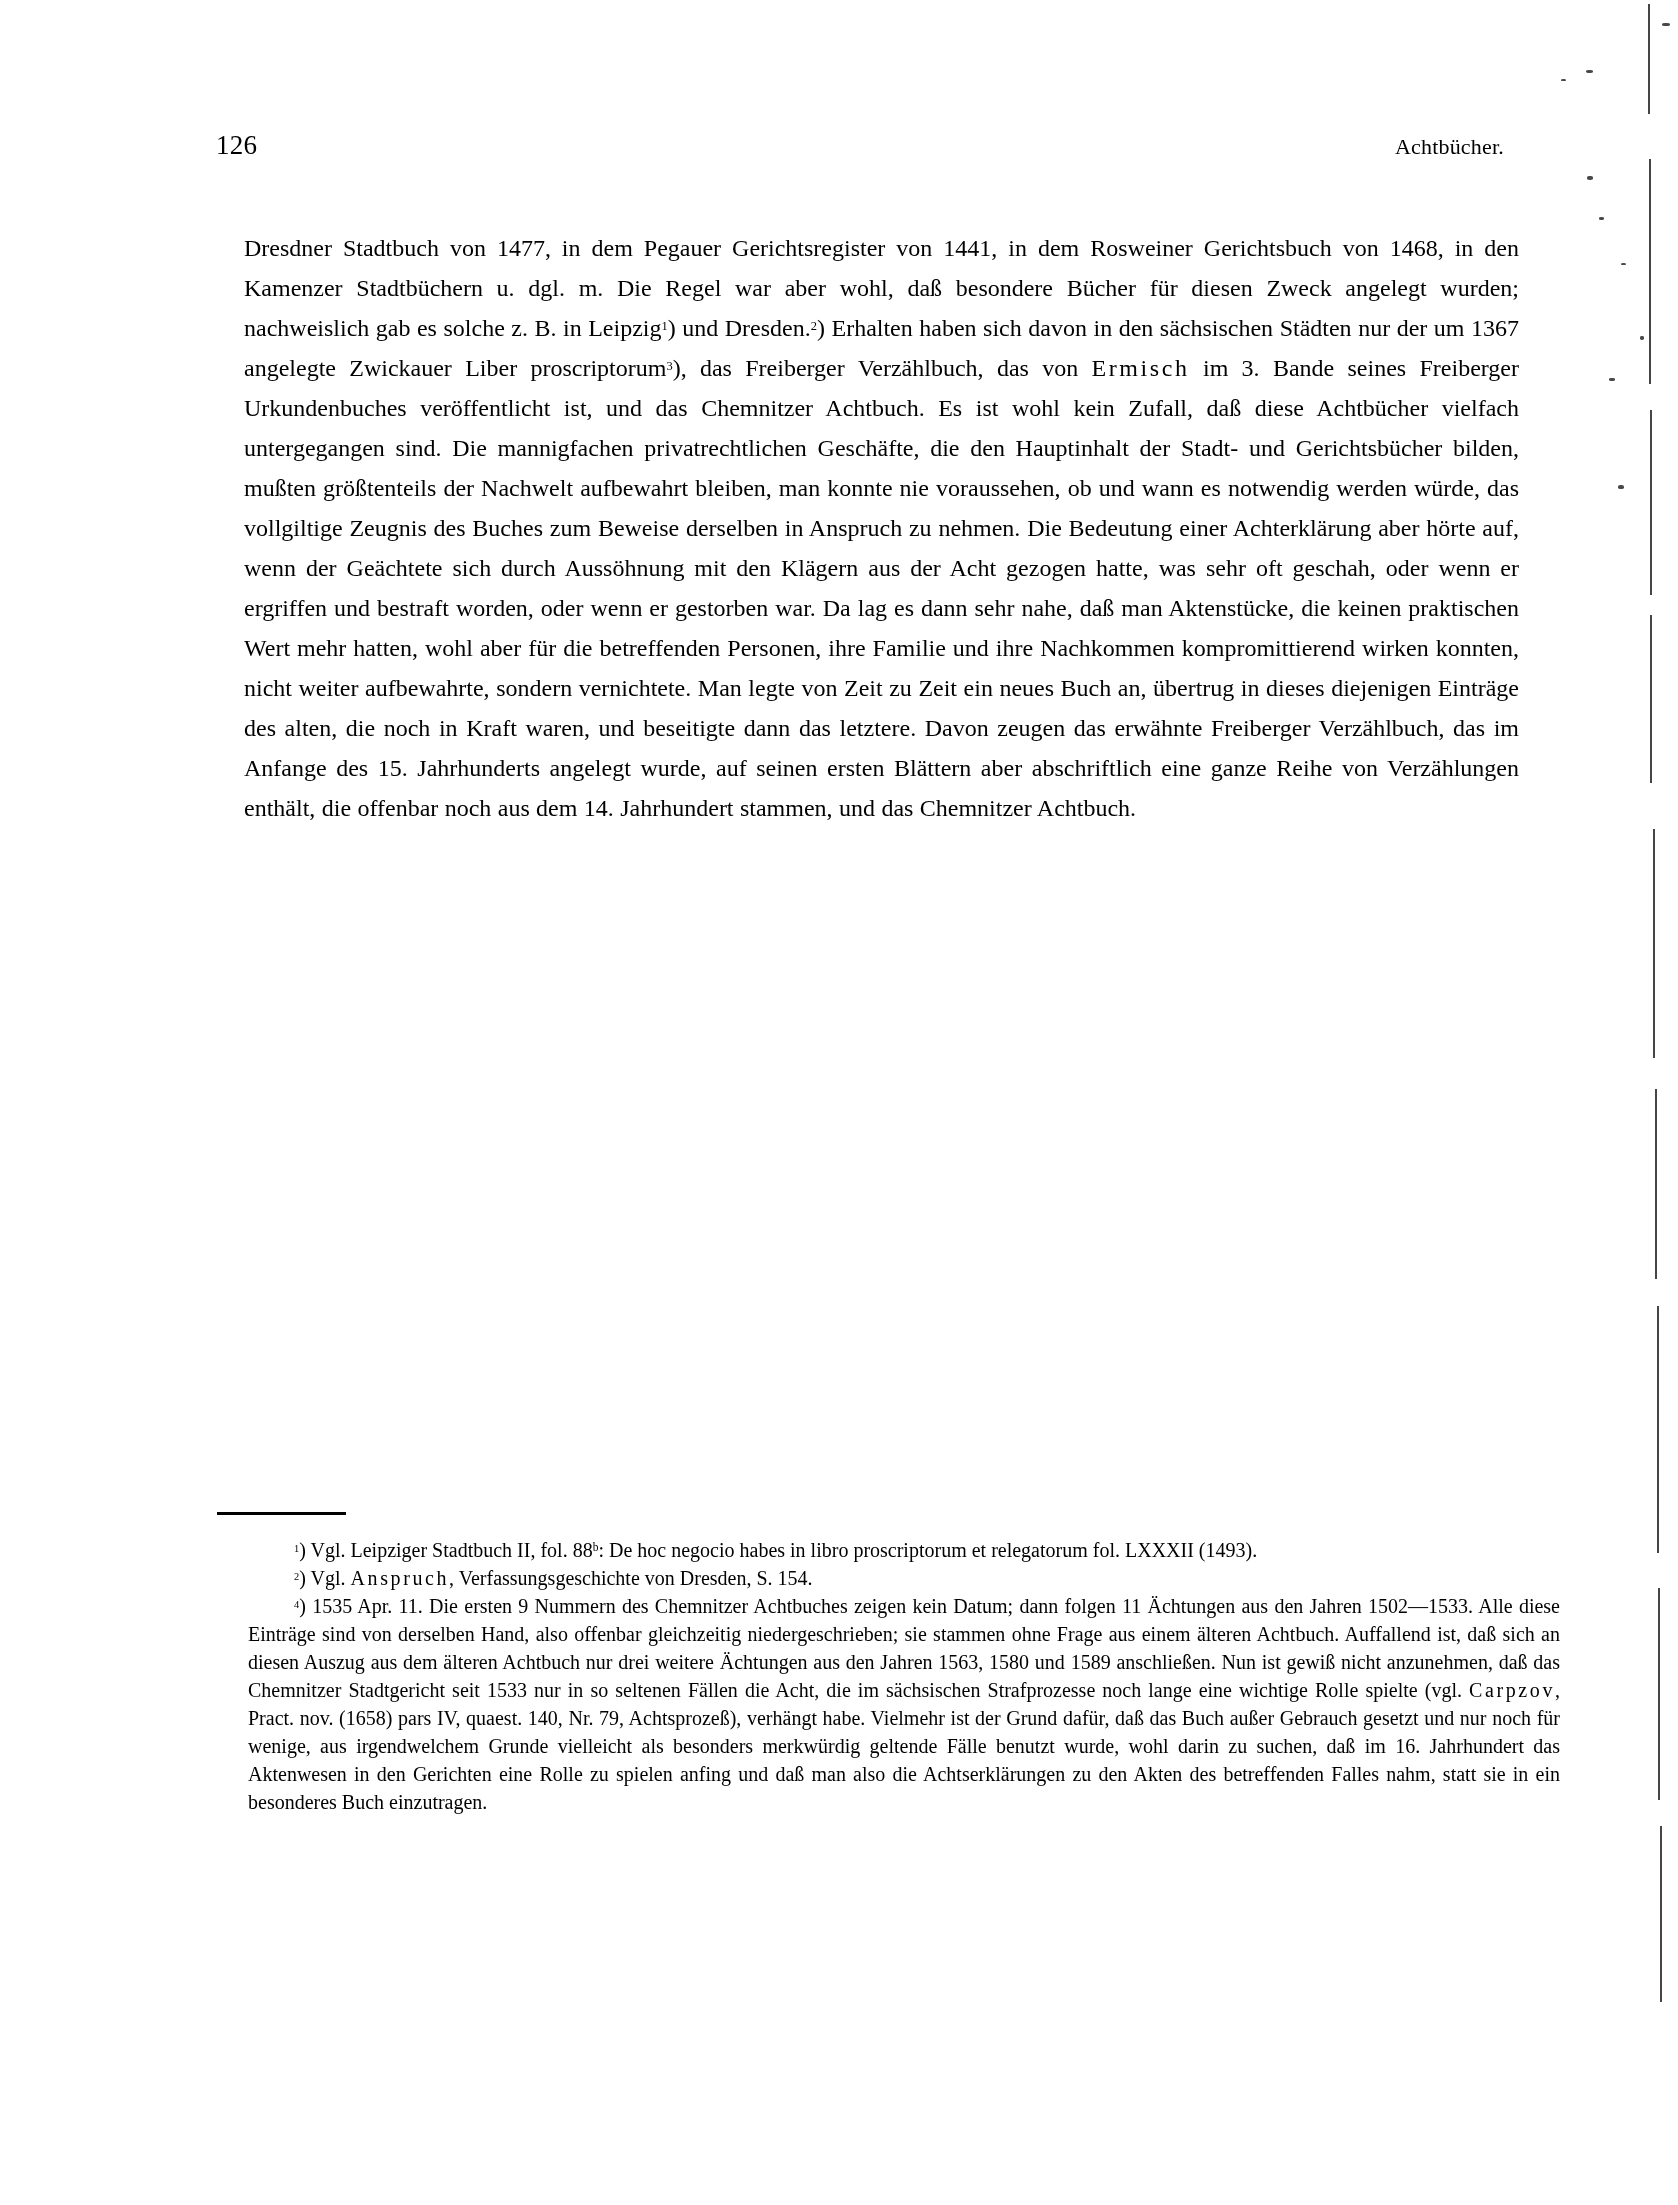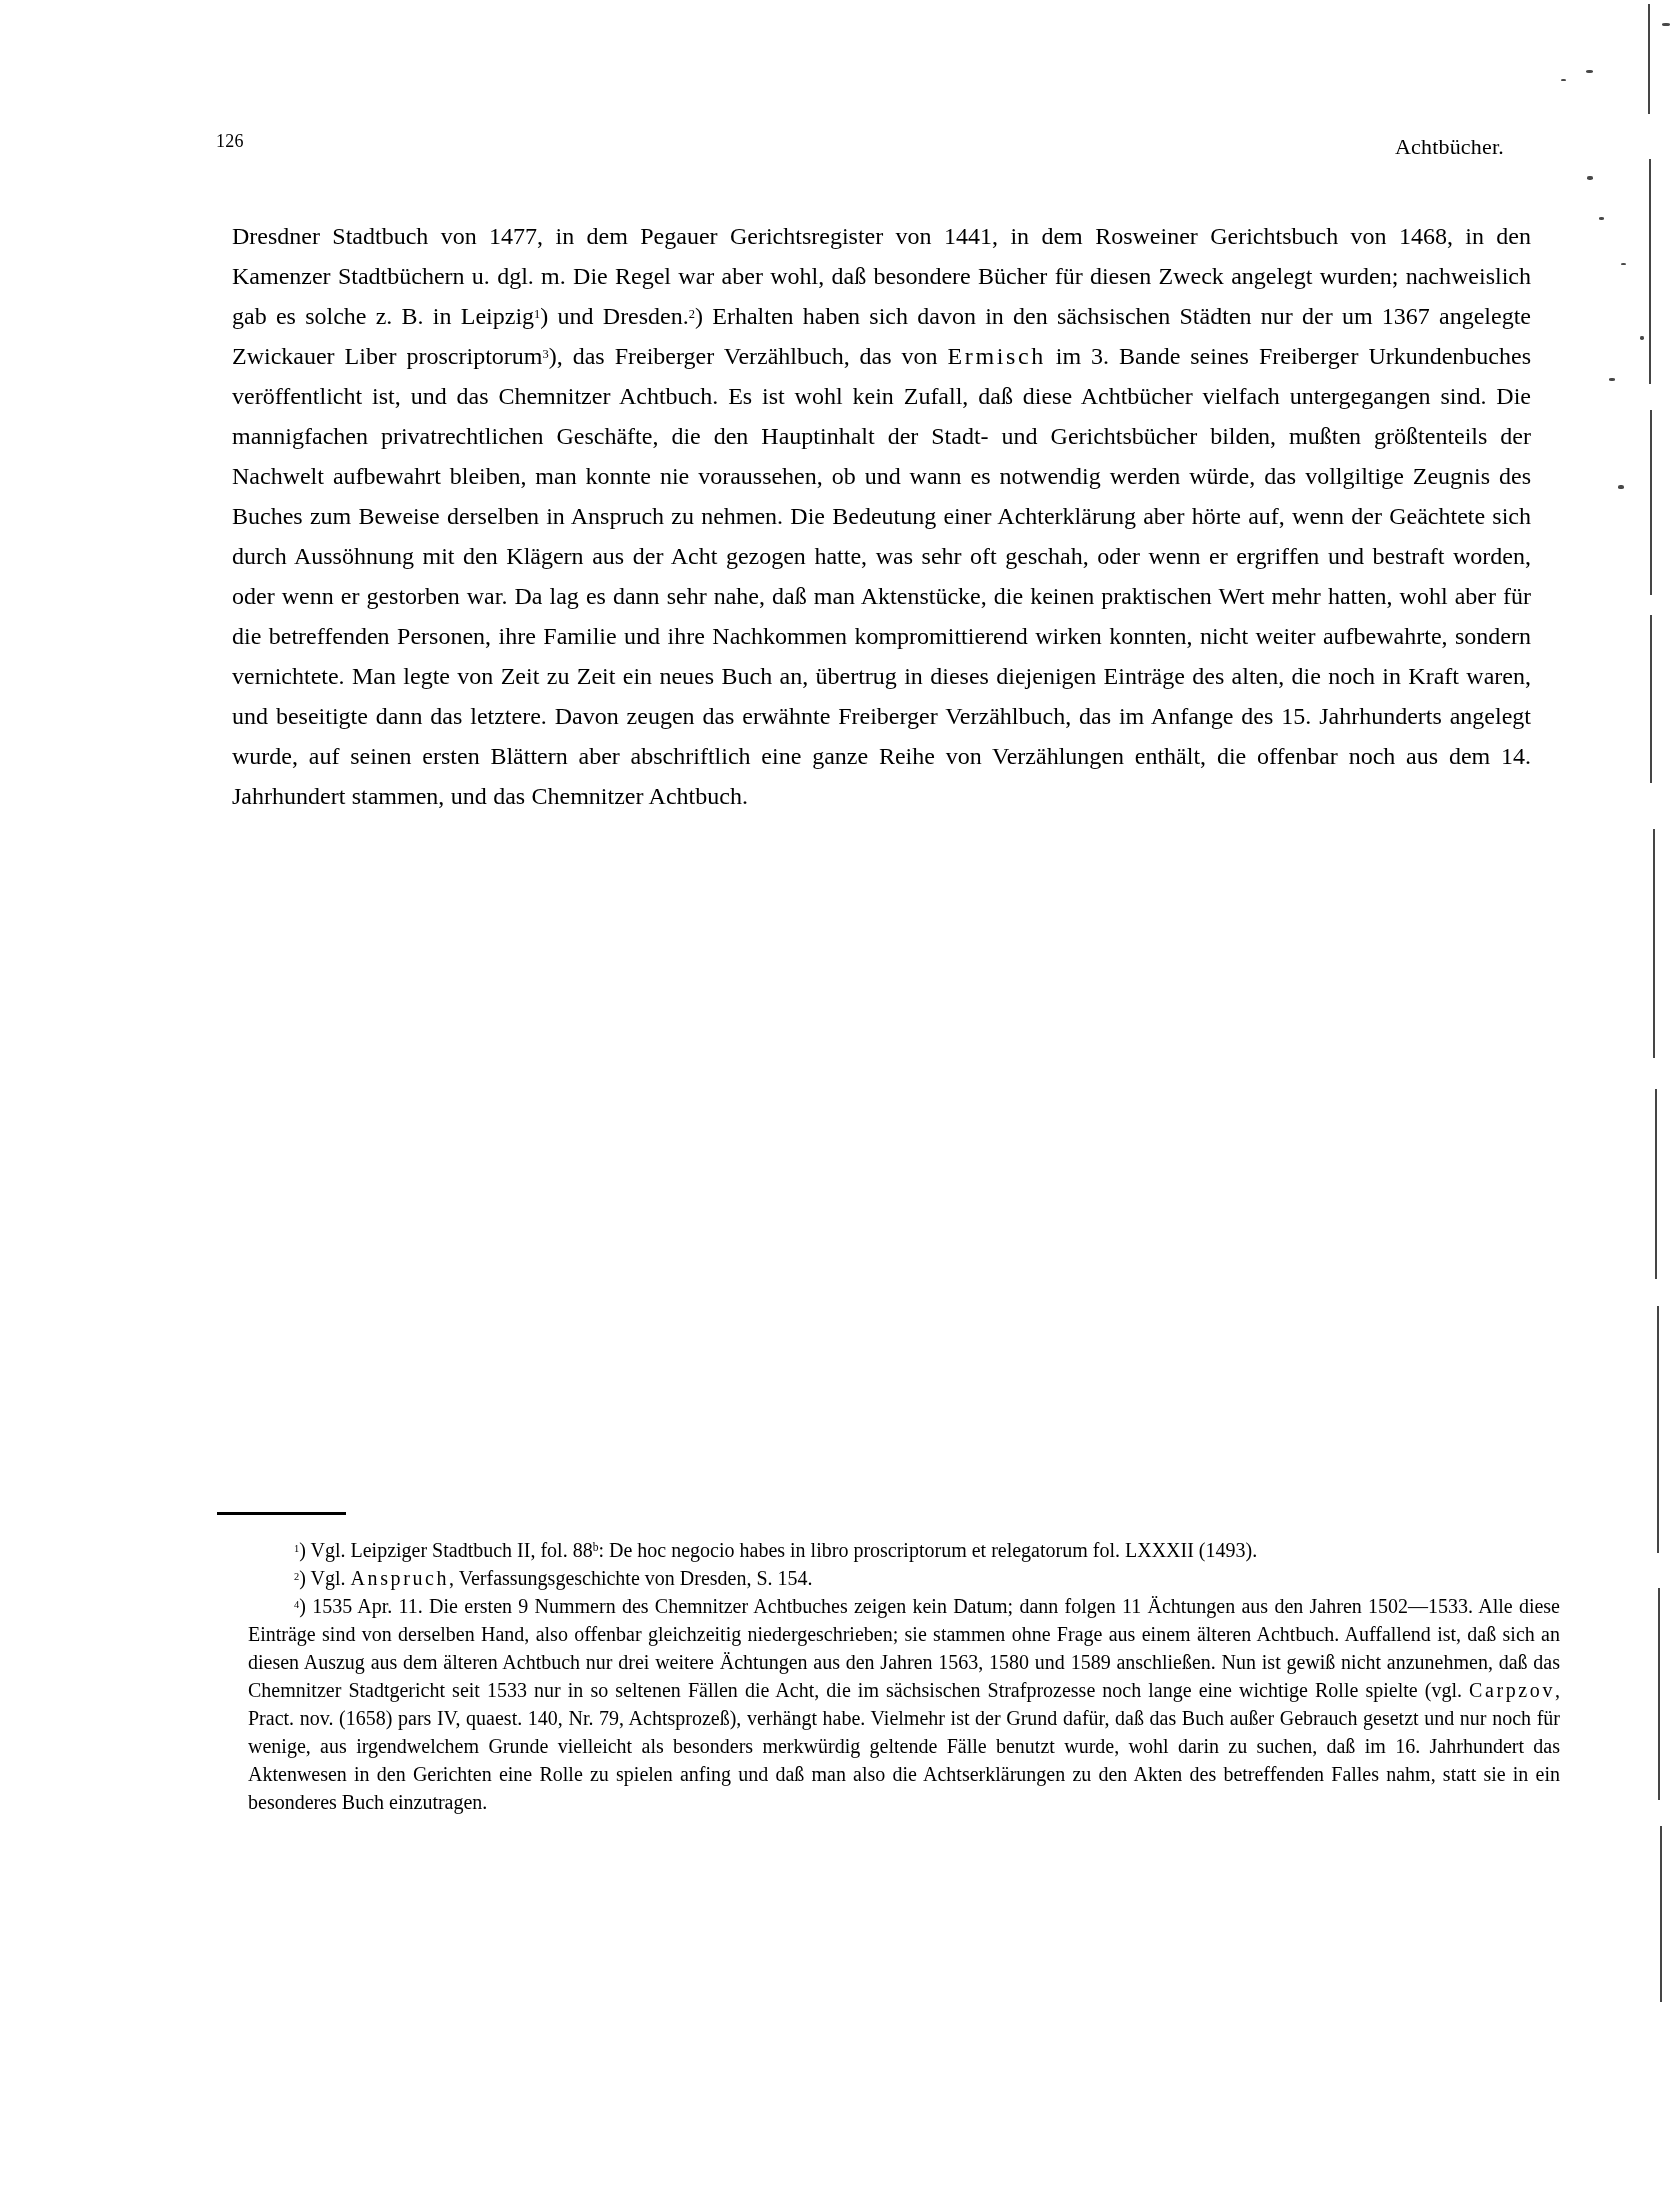--- a/index.html
+++ b/index.html
@@ -27,21 +27,21 @@
     position: absolute;
     top: 132px;
     left: 216px;
     width: 1288px;
     height: 38px;
   }
   .folio {
     position: absolute;
     left: 0;
     top: 0;
-    font-size: 18px;
+    font-size: 27px;
     line-height: 1;
     letter-spacing: 0.2px;
   }
   .head-title {
     position: absolute;
     left: 0;
     top: 3.5px;
     width: 1288px;
     text-align: right;
     font-size: 22px;
@@ -51,21 +51,21 @@
 
   
   .textblock {
     position: absolute;
     top: 216px;
     left: 232px;
     width: 1299px;
   }
 
   .para {
-    margin: 0;
+    margin: 12px;
     font-size: 24px;
     line-height: 40px;
     text-align: justify;
     text-justify: inter-word;
     word-spacing: 0.4px;
     hyphens: none;
   }
   .para.indent {
     text-indent: 42px;
   }

